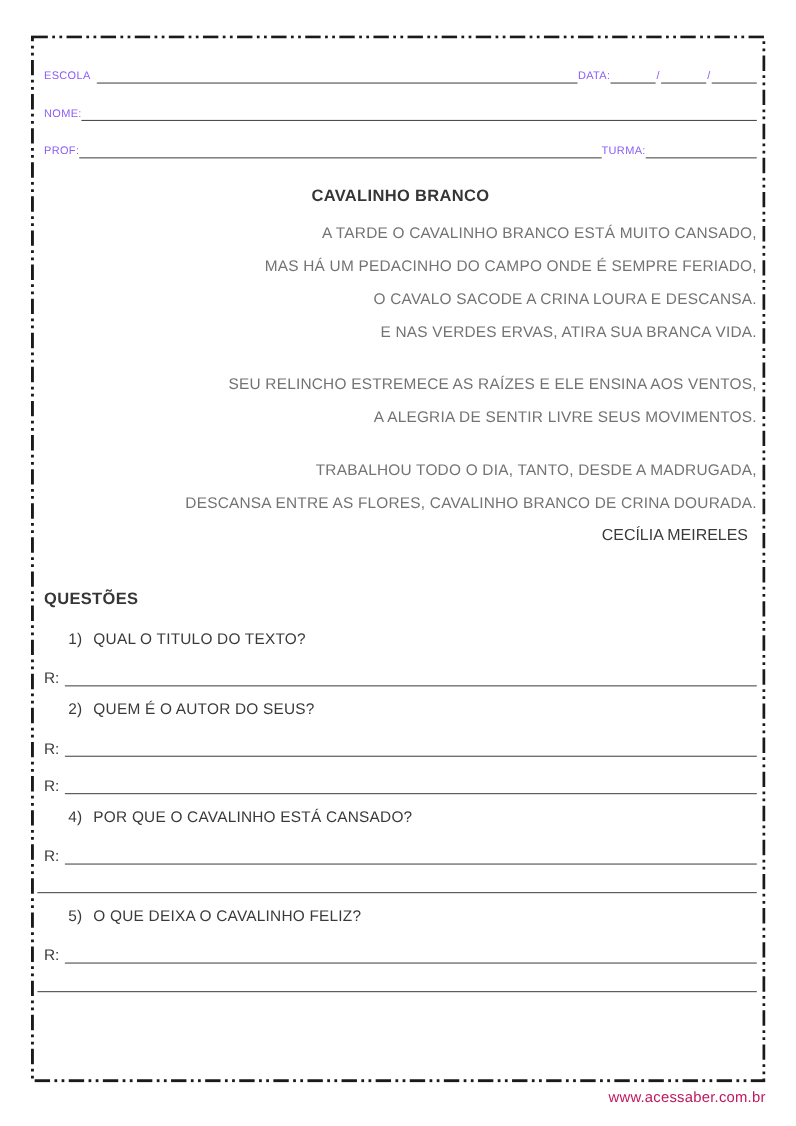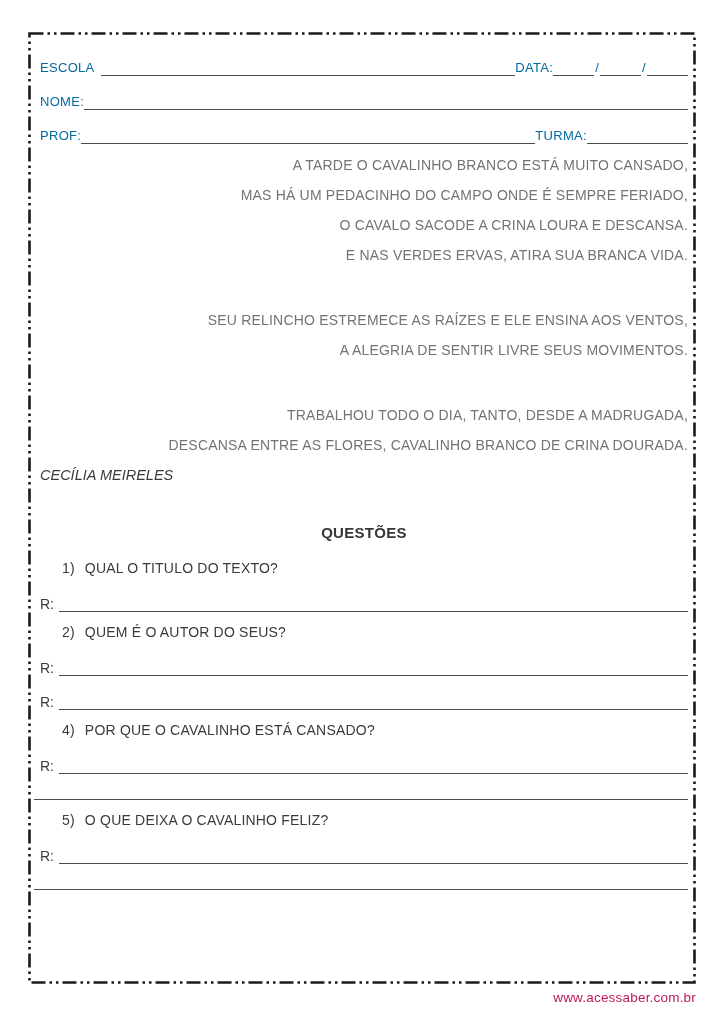--- a/index.html
+++ b/index.html
@@ -30,22 +30,22 @@
     left: 40px;
     top: 42px;
     width: 648px;
   }
 
   
   .hrow {
     display: flex;
     align-items: flex-end;
     height: 34px;
-    font-size: 13px;
-    color: #0369a1;
+    font-size: 10px;
+    color: #8b5cf6;
     white-space: nowrap;
   }
   .hrow .lbl { padding-bottom: 1px; letter-spacing: 0.3px; }
   .wline {
     border-bottom: 1.5px solid #4d4d4d;
     height: 18px;
     display: inline-block;
   }
   .grow { flex: 1 1 auto; }
   .date-seg { width: 41px; }
@@ -57,43 +57,41 @@
   .poem-title {
     margin-top: 26px;
     height: 20px;
     text-align: center;
     font-weight: bold;
     font-size: 15px;
     letter-spacing: 0.3px;
     color: #363636;
   }
   .stanza { margin-top: 6px; }
-  .stanza + .stanza { margin-top: 35px; }
+  .stanza + .stanza { margin-top: 18px; }
   .poem-line {
     line-height: 30px;
     text-align: right;
     font-size: 14px;
     letter-spacing: 0.2px;
     color: #737373;
   }
   .author {
     margin-top: 0px;
     line-height: 30px;
-    text-align: left;
-    font-style: italic;
+    text-align: right;
     font-size: 14.5px;
     padding-right: 8px;
     color: #3a3a3a;
   }
 
   
   .q-heading {
     margin-top: 34px;
     height: 22px;
-    text-align: center;
     font-weight: bold;
     font-size: 15px;
     letter-spacing: 0.3px;
     color: #363636;
   }
   .q-row {
     margin-top: 12px;
     height: 20px;
     line-height: 20px;
     padding-left: 22px;
@@ -165,20 +163,21 @@
       <span class="wline grow"></span>
     </div>
 
     <div class="hrow">
       <span class="lbl">PROF:</span>
       <span class="wline grow"></span>
       <span class="lbl">TURMA:</span>
       <span class="wline turma-seg"></span>
     </div>
 
+    <div class="poem-title">CAVALINHO BRANCO</div>
 
     <div class="stanza">
       <div class="poem-line">A TARDE O CAVALINHO BRANCO ESTÁ MUITO CANSADO,</div>
       <div class="poem-line">MAS HÁ UM PEDACINHO DO CAMPO ONDE É SEMPRE FERIADO,</div>
       <div class="poem-line">O CAVALO SACODE A CRINA LOURA E DESCANSA.</div>
       <div class="poem-line">E NAS VERDES ERVAS, ATIRA SUA BRANCA VIDA.</div>
     </div>
 
     <div class="stanza">
       <div class="poem-line">SEU RELINCHO ESTREMECE AS RAÍZES E ELE ENSINA AOS VENTOS,</div>

